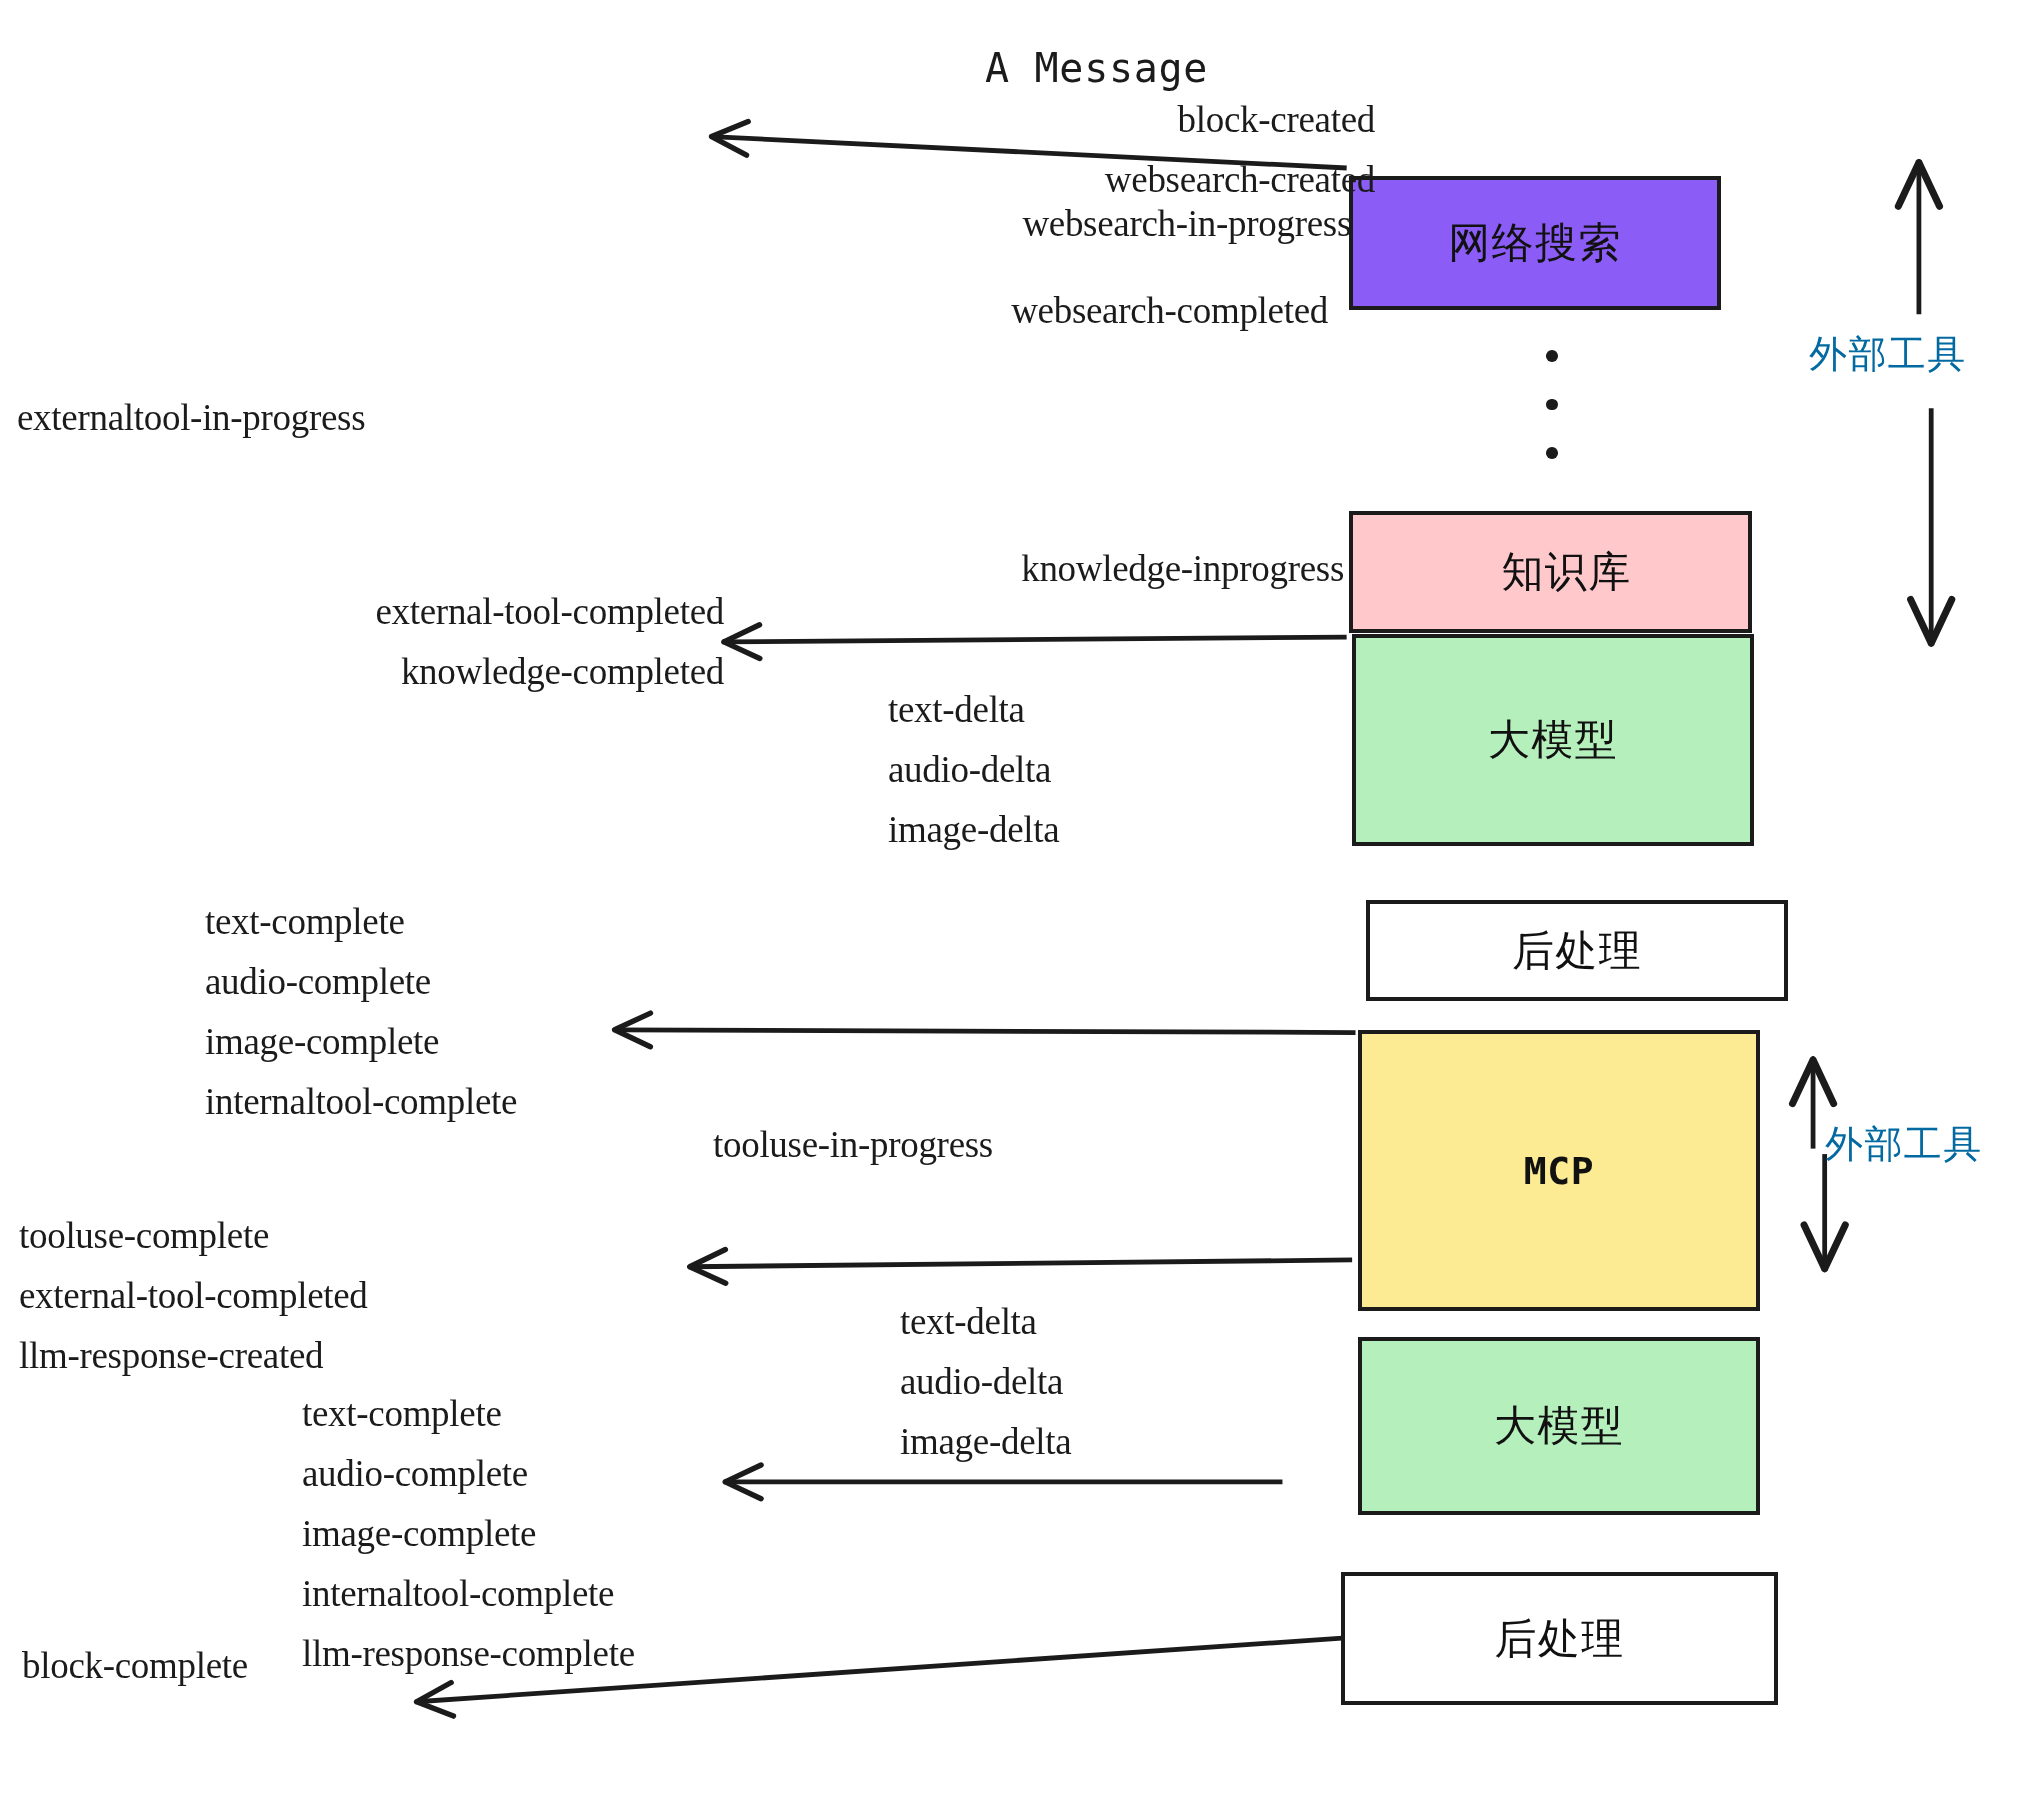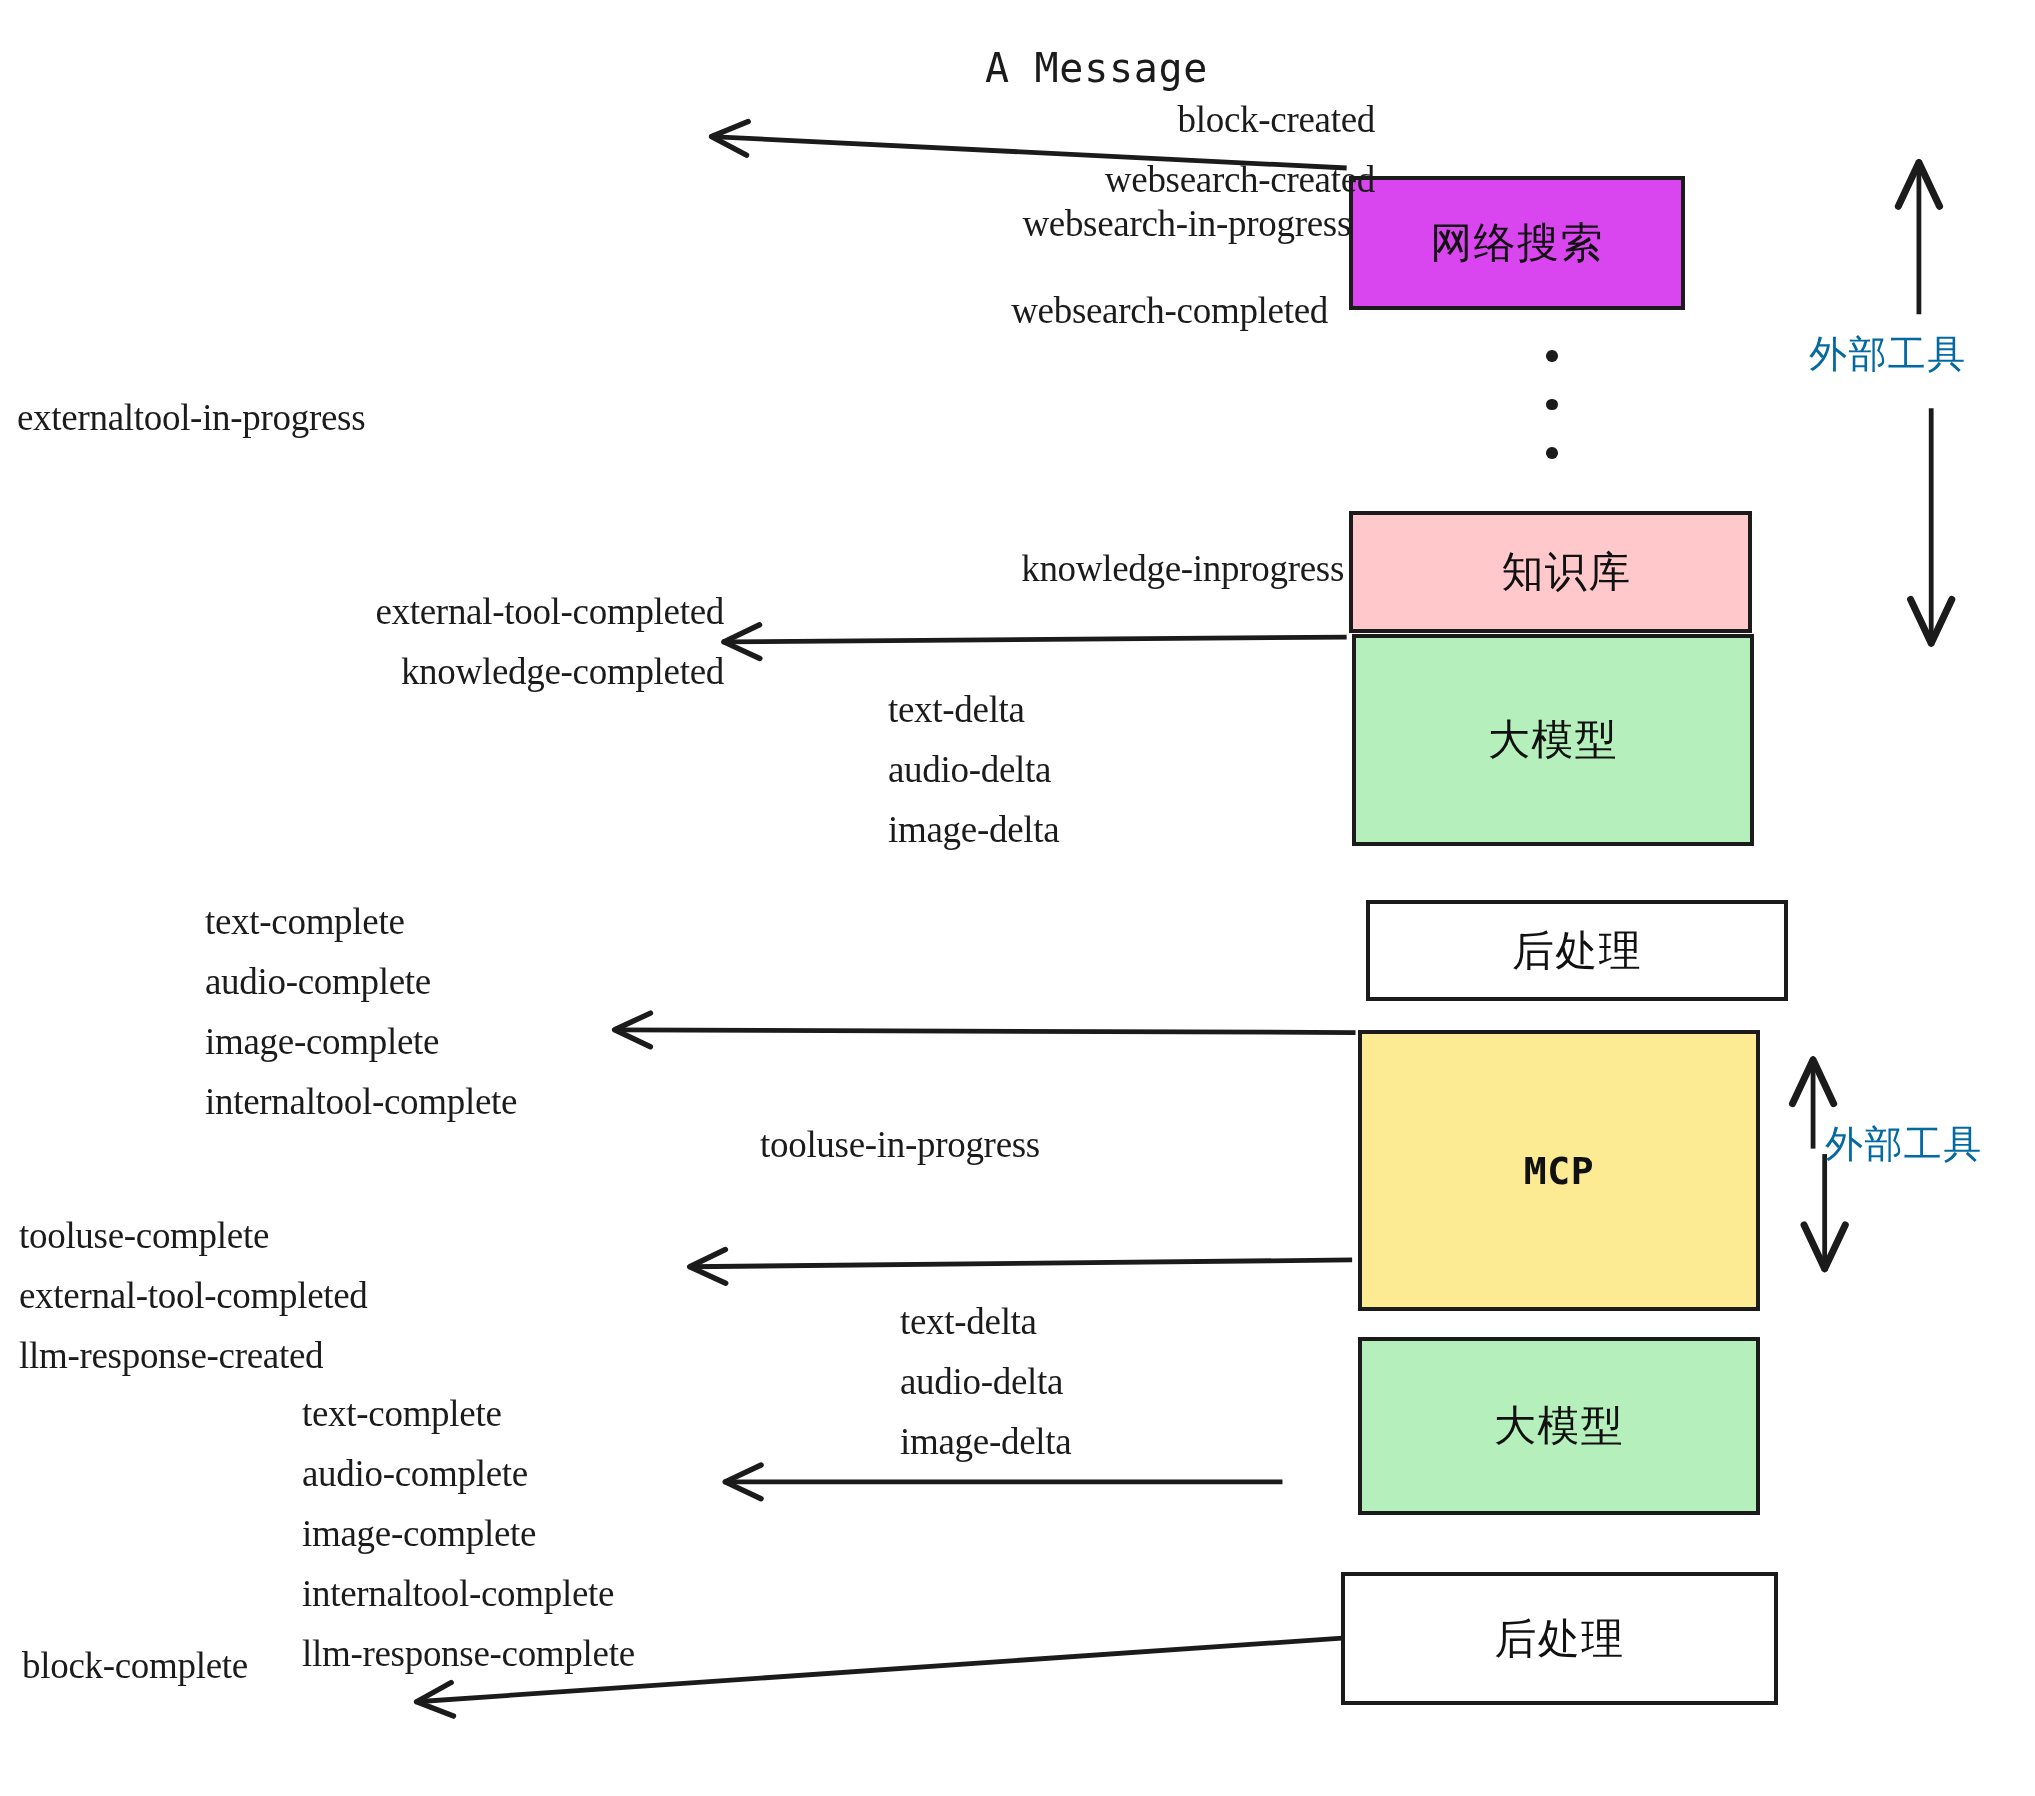--- a/index.html
+++ b/index.html
@@ -122,21 +122,21 @@
     <line x1="2672" y1="1690" x2="2672" y2="1858" stroke="#1b1b1b" stroke-width="7" marker-end="url(#ah2)"></line>
   </svg>
 
   <div class="dots" style="left:1545px; top:350px; width:13.7px; height:109px;">
     <i></i>
       <i></i>
       <i></i>
   </div>
 
   <div id="nodes-host">
-      <div class="node" style="left: 1349px; top: 176px; width: 336px; height: 134px; background: #d946ef; border-color: rgb(27, 27, 27);">
+      <div class="node" style="left: 1349px; top: 176px; width: 372px; height: 134px; background: #8b5cf6; border-color: rgb(27, 27, 27);">
         <span class="node-label">网络搜索</span>
       </div>
       <div class="node" style="left: 1349px; top: 511px; width: 403px; height: 122px; background: rgb(255, 201, 203); border-color: rgb(27, 27, 27); padding-left: 32px;">
         <span class="node-label">知识库</span>
       </div>
       <div class="node" style="left: 1352px; top: 634px; width: 402px; height: 212px; background: rgb(181, 240, 188); border-color: rgb(27, 27, 27);">
         <span class="node-label">大模型</span>
       </div>
       <div class="node" style="left: 1366px; top: 900px; width: 422px; height: 101px; background: rgb(255, 255, 255); border-color: rgb(27, 27, 27);">
         <span class="node-label">后处理</span>
@@ -166,21 +166,21 @@
       <div class="evt right" style="top: 550px; right: 691px;">knowledge-inprogress</div>
       <div class="evt right" style="top: 593px; right: 1311px;">external-tool-completed</div>
       <div class="evt right" style="top: 653px; right: 1311px;">knowledge-completed</div>
       <div class="evt" style="top: 691px; left: 888px;">text-delta</div>
       <div class="evt" style="top: 751px; left: 888px;">audio-delta</div>
       <div class="evt" style="top: 811px; left: 888px;">image-delta</div>
       <div class="evt" style="top: 903px; left: 205px;">text-complete</div>
       <div class="evt" style="top: 963px; left: 205px;">audio-complete</div>
       <div class="evt" style="top: 1023px; left: 205px;">image-complete</div>
       <div class="evt" style="top: 1083px; left: 205px;">internaltool-complete</div>
-      <div class="evt" style="top: 1126px; left: 760px;">tooluse-in-progress</div>
+      <div class="evt" style="top: 1126px; left: 713px;">tooluse-in-progress</div>
       <div class="evt" style="top: 1217px; left: 19px;">tooluse-complete</div>
       <div class="evt" style="top: 1277px; left: 19px;">external-tool-completed</div>
       <div class="evt" style="top: 1337px; left: 19px;">llm-response-created</div>
       <div class="evt" style="top: 1303px; left: 900px;">text-delta</div>
       <div class="evt" style="top: 1363px; left: 900px;">audio-delta</div>
       <div class="evt" style="top: 1423px; left: 900px;">image-delta</div>
       <div class="evt" style="top: 1395px; left: 302px;">text-complete</div>
       <div class="evt" style="top: 1455px; left: 302px;">audio-complete</div>
       <div class="evt" style="top: 1515px; left: 302px;">image-complete</div>
       <div class="evt" style="top: 1575px; left: 302px;">internaltool-complete</div>

